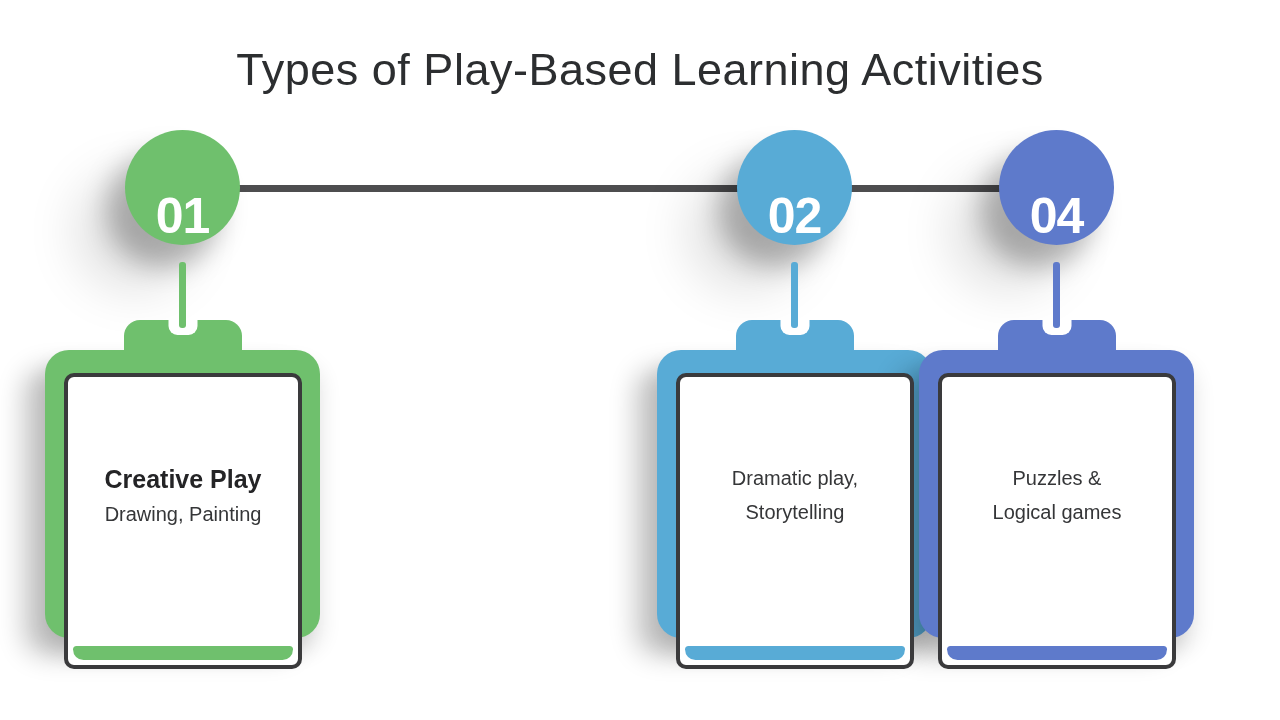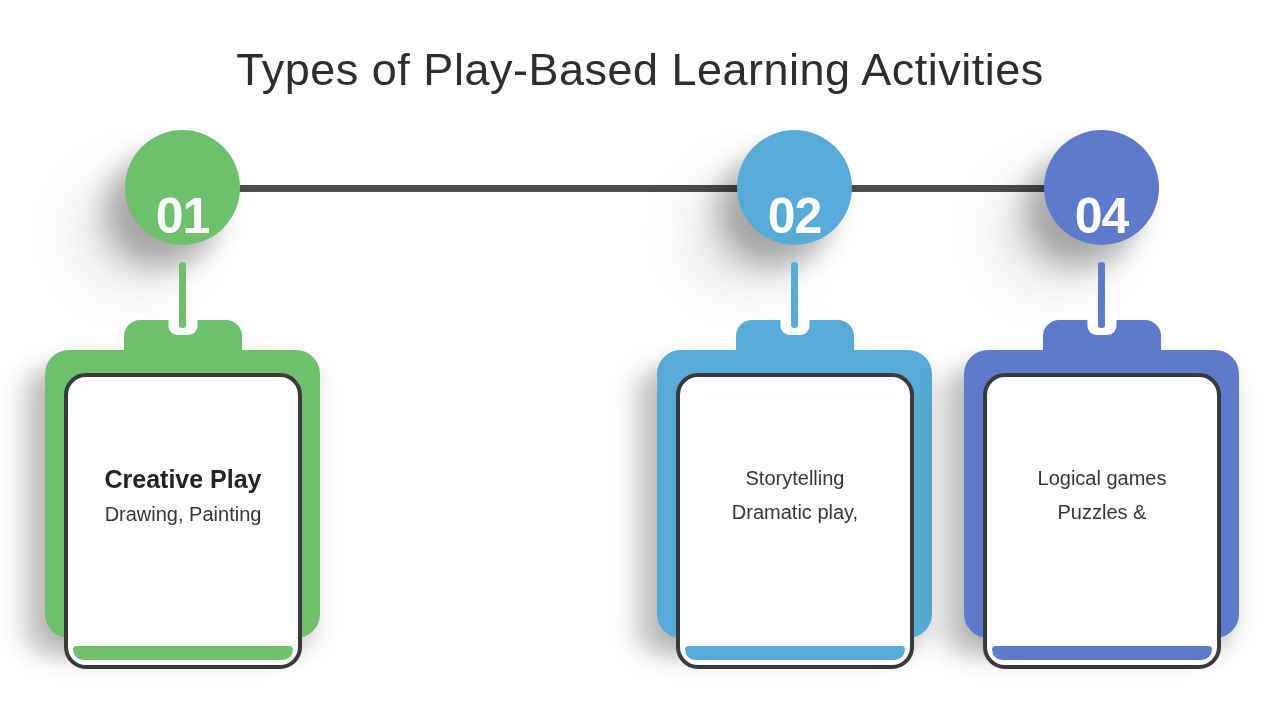--- a/index.html
+++ b/index.html
@@ -44,21 +44,21 @@
   
   .step {
     position: absolute;
     top: 130px;
     width: 275px;
     height: 545px;
   }
   .step.s0 { left: 45px;  }
   .step.s1 { left: 351px; }
   .step.s2 { left: 657px; }
-  .step.s3 { left: 964px; text-decoration: underline; }
+  .step.s3 { left: 919px; text-decoration: underline; }
 
   .circle {
     position: absolute;
     left: 80px;
     top: 0;
     width: 115px;
     height: 115px;
     border-radius: 50%;
     background: var(--accent);
     color: var(--number-text, #ffffff);
@@ -119,21 +119,21 @@
 
   .paper {
     position: absolute;
     left: 19px;
     top: 243px;
     width: 238px;
     height: 296px;
     box-sizing: border-box;
     background: #ffffff;
     border: 4px solid var(--paper-border, #3a3a3c);
-    border-radius: 22px;
+    border-radius: 10px;
     z-index: 7;
     padding: 84px 10px 0;
     text-align: center;
   }
 
   .card-title {
     font-size: 25px;
     font-weight: bold;
     line-height: 36px;
     color: var(--card-title-text, #242426);
@@ -184,35 +184,35 @@
   <section class="step s2" style="--accent: #58abd6;">
     <div class="circle">
       <span>02</span>
     </div>
     <div class="stem"></div>
     <div class="clip">
       <div class="clip-notch"></div>
     </div>
     <div class="board"></div>
     <div class="paper">
+      <div class="card-line">Dramatic play,</div>
       <div class="card-line">Storytelling</div>
-      <div class="card-line">Dramatic play,</div>
       <div class="accent-bar"></div>
     </div>
   </section>
 
   <section class="step s3" style="--accent: #5e7acb;">
     <div class="circle">
       <span>04</span>
     </div>
     <div class="stem"></div>
     <div class="clip">
       <div class="clip-notch"></div>
     </div>
     <div class="board"></div>
     <div class="paper">
+      <div class="card-line">Puzzles &amp;</div>
       <div class="card-line">Logical games</div>
-      <div class="card-line">Puzzles &amp;</div>
       <div class="accent-bar"></div>
     </div>
   </section>
 
 </div>
 
 </body></html>

